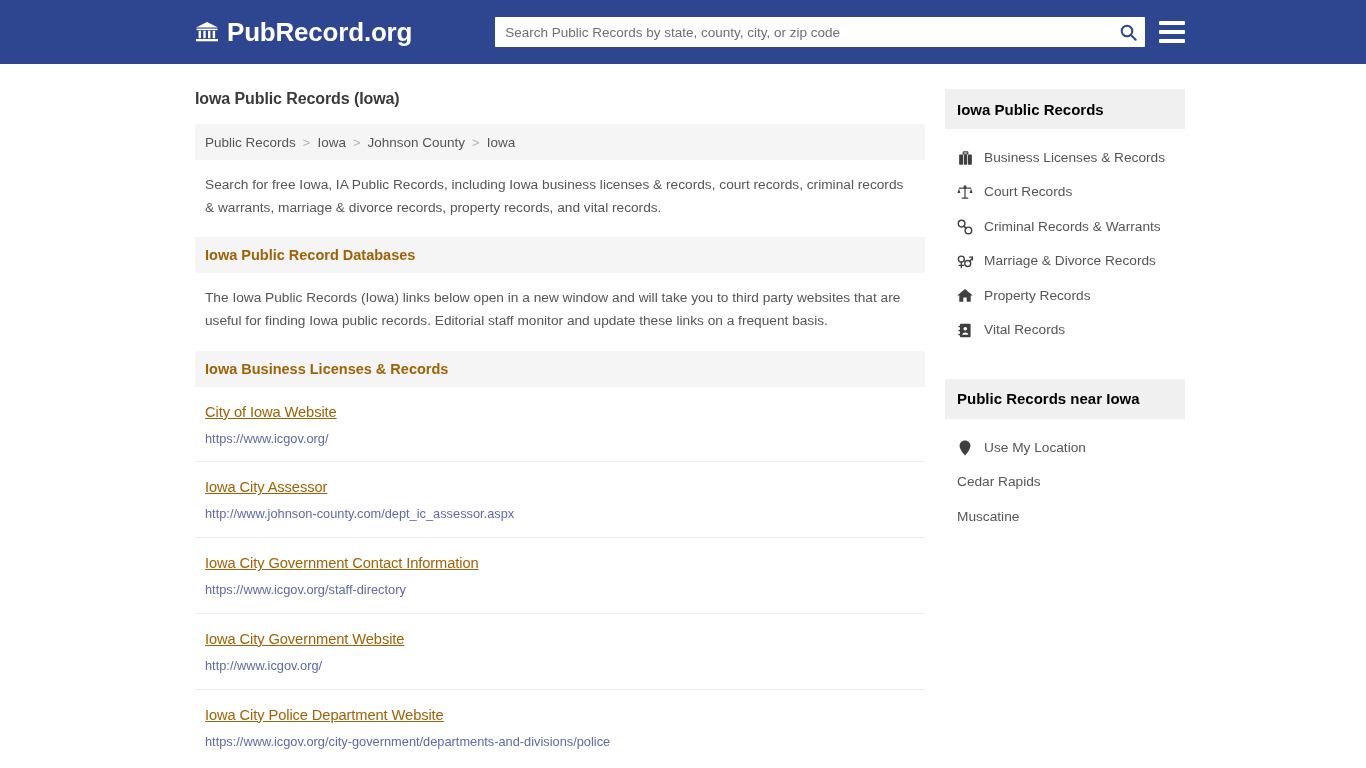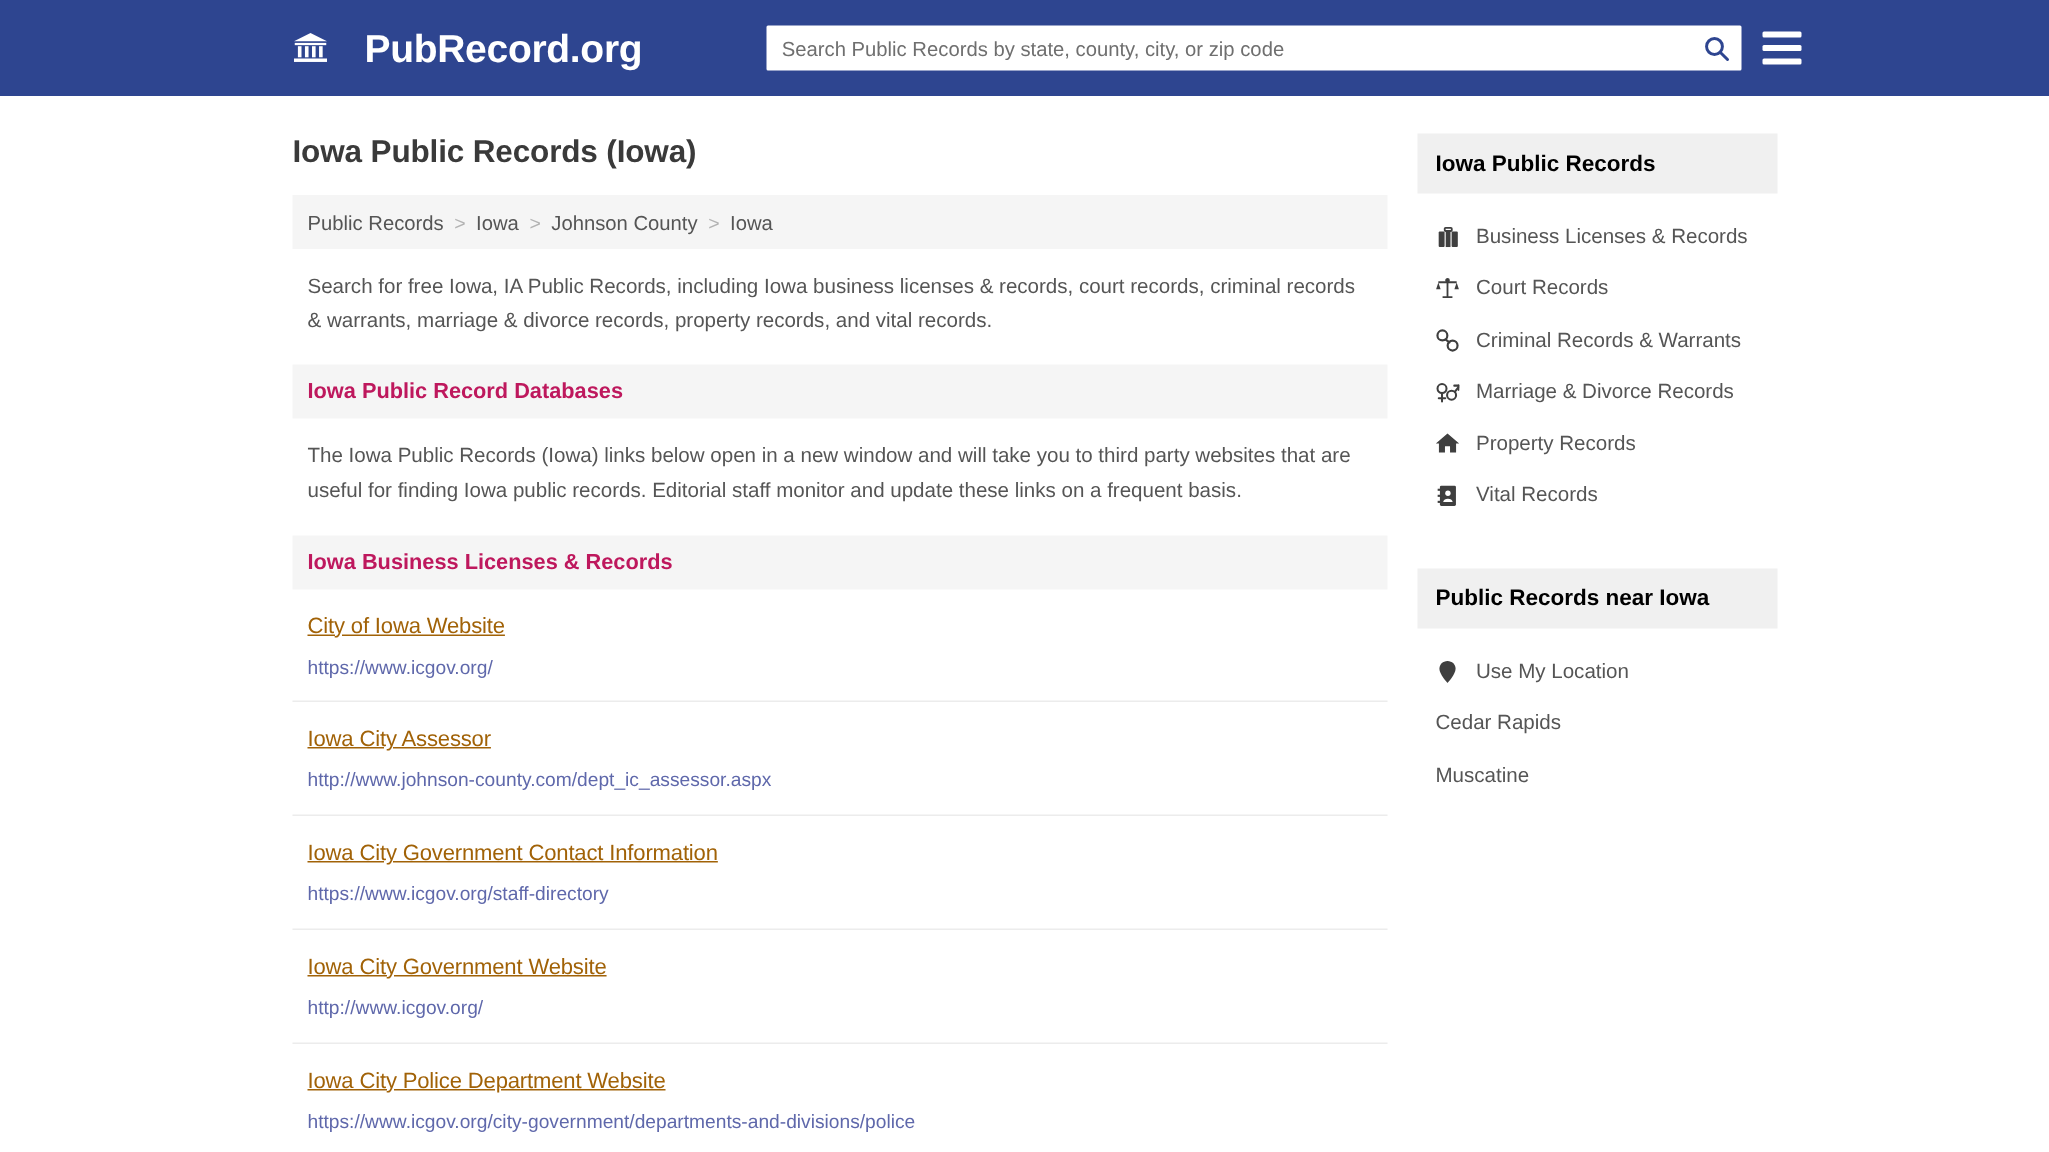--- a/index.html
+++ b/index.html
@@ -25,21 +25,21 @@
   }
   .header-inner {
     width: 1366px;
     display: flex;
     align-items: center;
     padding-left: 195px;
   }
   .brand {
     display: flex;
     align-items: center;
-    gap: 24px;
+    gap: 8px;
     color: #ffffff;
     text-decoration: none;
     cursor: pointer;
   }
   .brand-icon {
     display: inline-flex;
     align-items: center;
     justify-content: center;
     width: 24px;
     height: 24px;
@@ -113,21 +113,21 @@
     width: 1366px;
     padding: 0 195px 0 195px;
     display: flex;
     gap: 20px;
     align-items: flex-start;
   }
   .main-col { width: 730px; flex: none; }
   .side-col { width: 240px; flex: none; }
 
   h1.page-title {
-    font-size: 21px;
+    font-size: 16px;
     font-weight: bold;
     color: #3a3a3a;
     margin: 25px 0 16px 0;
     line-height: 1.2;
     letter-spacing: -0.1px;
   }
 
   
   .breadcrumb {
     background: #f5f5f5;
@@ -159,21 +159,21 @@
     padding: 14px 10px 16px 10px;
     margin: 0;
   }
 
   
   .section-bar {
     background: #f5f5f5;
     padding: 9px 10px;
     font-size: 14.5px;
     font-weight: bold;
-    color: #be185d;
+    color: #a16207;
     height: 36px;
     display: flex;
     align-items: center;
     margin-top: 2px;
   }
 
   
   .link-list { padding: 0; margin: 0; list-style: none; }
   .link-item {
     padding: 16px 10px 14px 10px;

